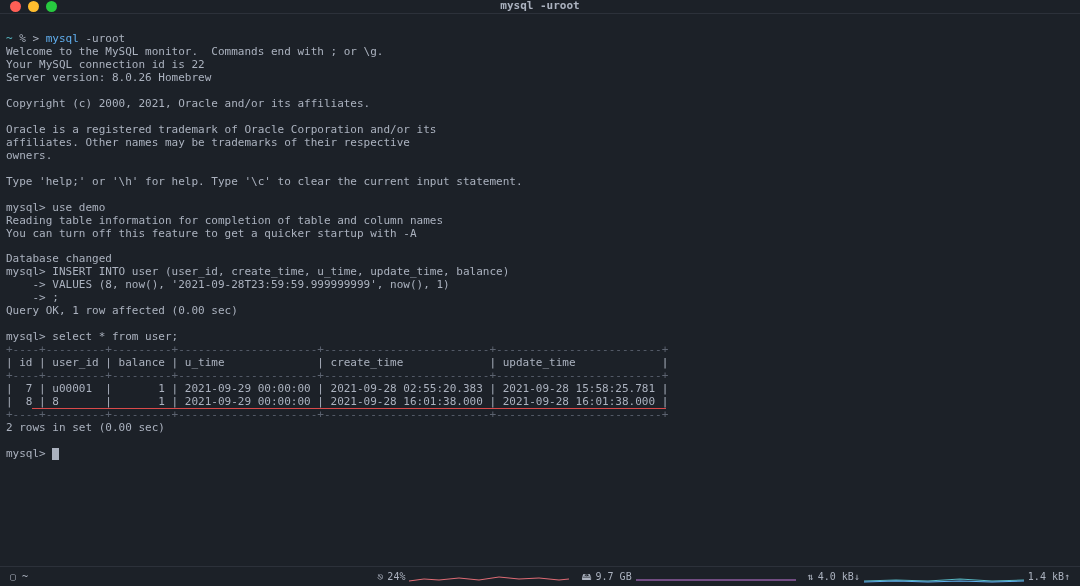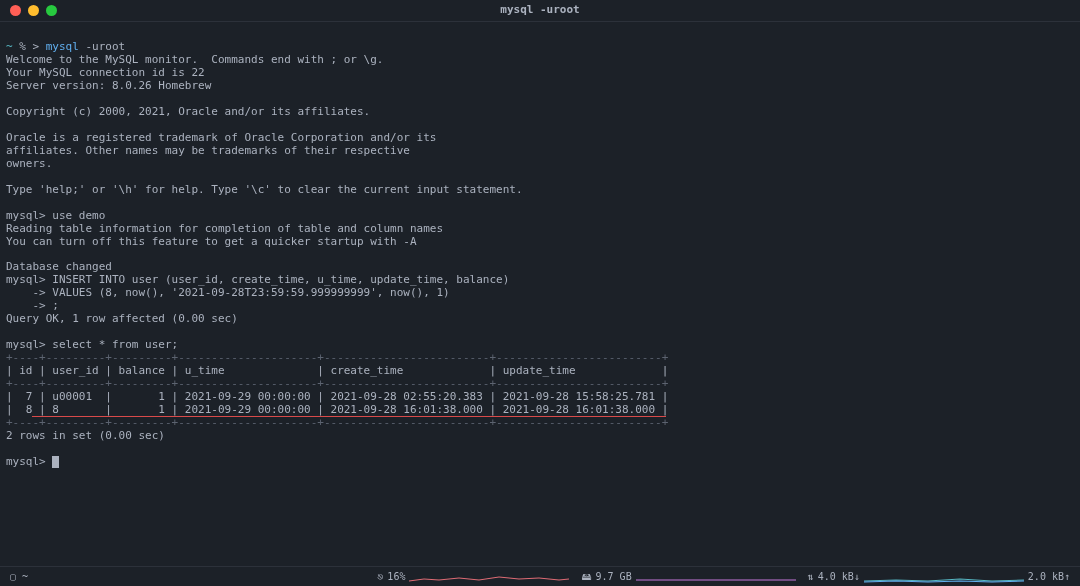--- a/index.html
+++ b/index.html
@@ -8,21 +8,21 @@
       height: 586px;
       background: #1c2128;
       font-family: "SF Mono", Menlo, Monaco, Consolas, monospace;
       font-size: 11px;
       line-height: 1.18;
       color: #abb2bf;
       overflow: hidden;
       position: relative;
     }
     .titlebar {
-      height: 22px;
+      height: 14px;
       background: #1c2128;
       display: flex;
       align-items: center;
       position: relative;
       border-bottom: 1px solid #2c313a;
     }
     .traffic-lights {
       display: flex;
       gap: 7px;
       padding-left: 10px;
@@ -144,21 +144,21 @@
 <span><span>mysql&gt; </span><span class="cursor"></span></span>
 </div>
 
 <div class="statusbar">
   <div class="stat-item">
     <span>▢ ~</span>
   </div>
   <div class="spacer"></div>
   <div class="stat-item">
     <span class="stat-icon">⎋</span>
-    <span>16%</span>
+    <span>24%</span>
     <div class="sparkline">
       <svg viewBox="0 0 160 12" preserveAspectRatio="none">
         <polyline points="0,10 15,8 30,9 50,7 70,9 90,6 110,8 130,7 150,9 160,8" fill="none" stroke="#e06c75" stroke-width="1"></polyline>
       </svg>
     </div>
   </div>
   <div class="stat-item">
     <span class="stat-icon">🖴</span>
     <span>9.7 GB</span>
     <div class="sparkline">
@@ -169,15 +169,15 @@
   </div>
   <div class="stat-item">
     <span class="stat-icon">⇅</span>
     <span>4.0 kB↓</span>
     <div class="sparkline">
       <svg viewBox="0 0 100 12" preserveAspectRatio="none">
         <polyline points="0,10 20,9 40,10 60,8 80,10 100,9" fill="none" stroke="#56b6c2" stroke-width="1"></polyline>
         <polyline points="0,11 20,10 40,11 60,10 80,11 100,10" fill="none" stroke="#61afef" stroke-width="1"></polyline>
       </svg>
     </div>
-    <span>2.0 kB↑</span>
+    <span>1.4 kB↑</span>
   </div>
 </div>
 
 </body></html>

